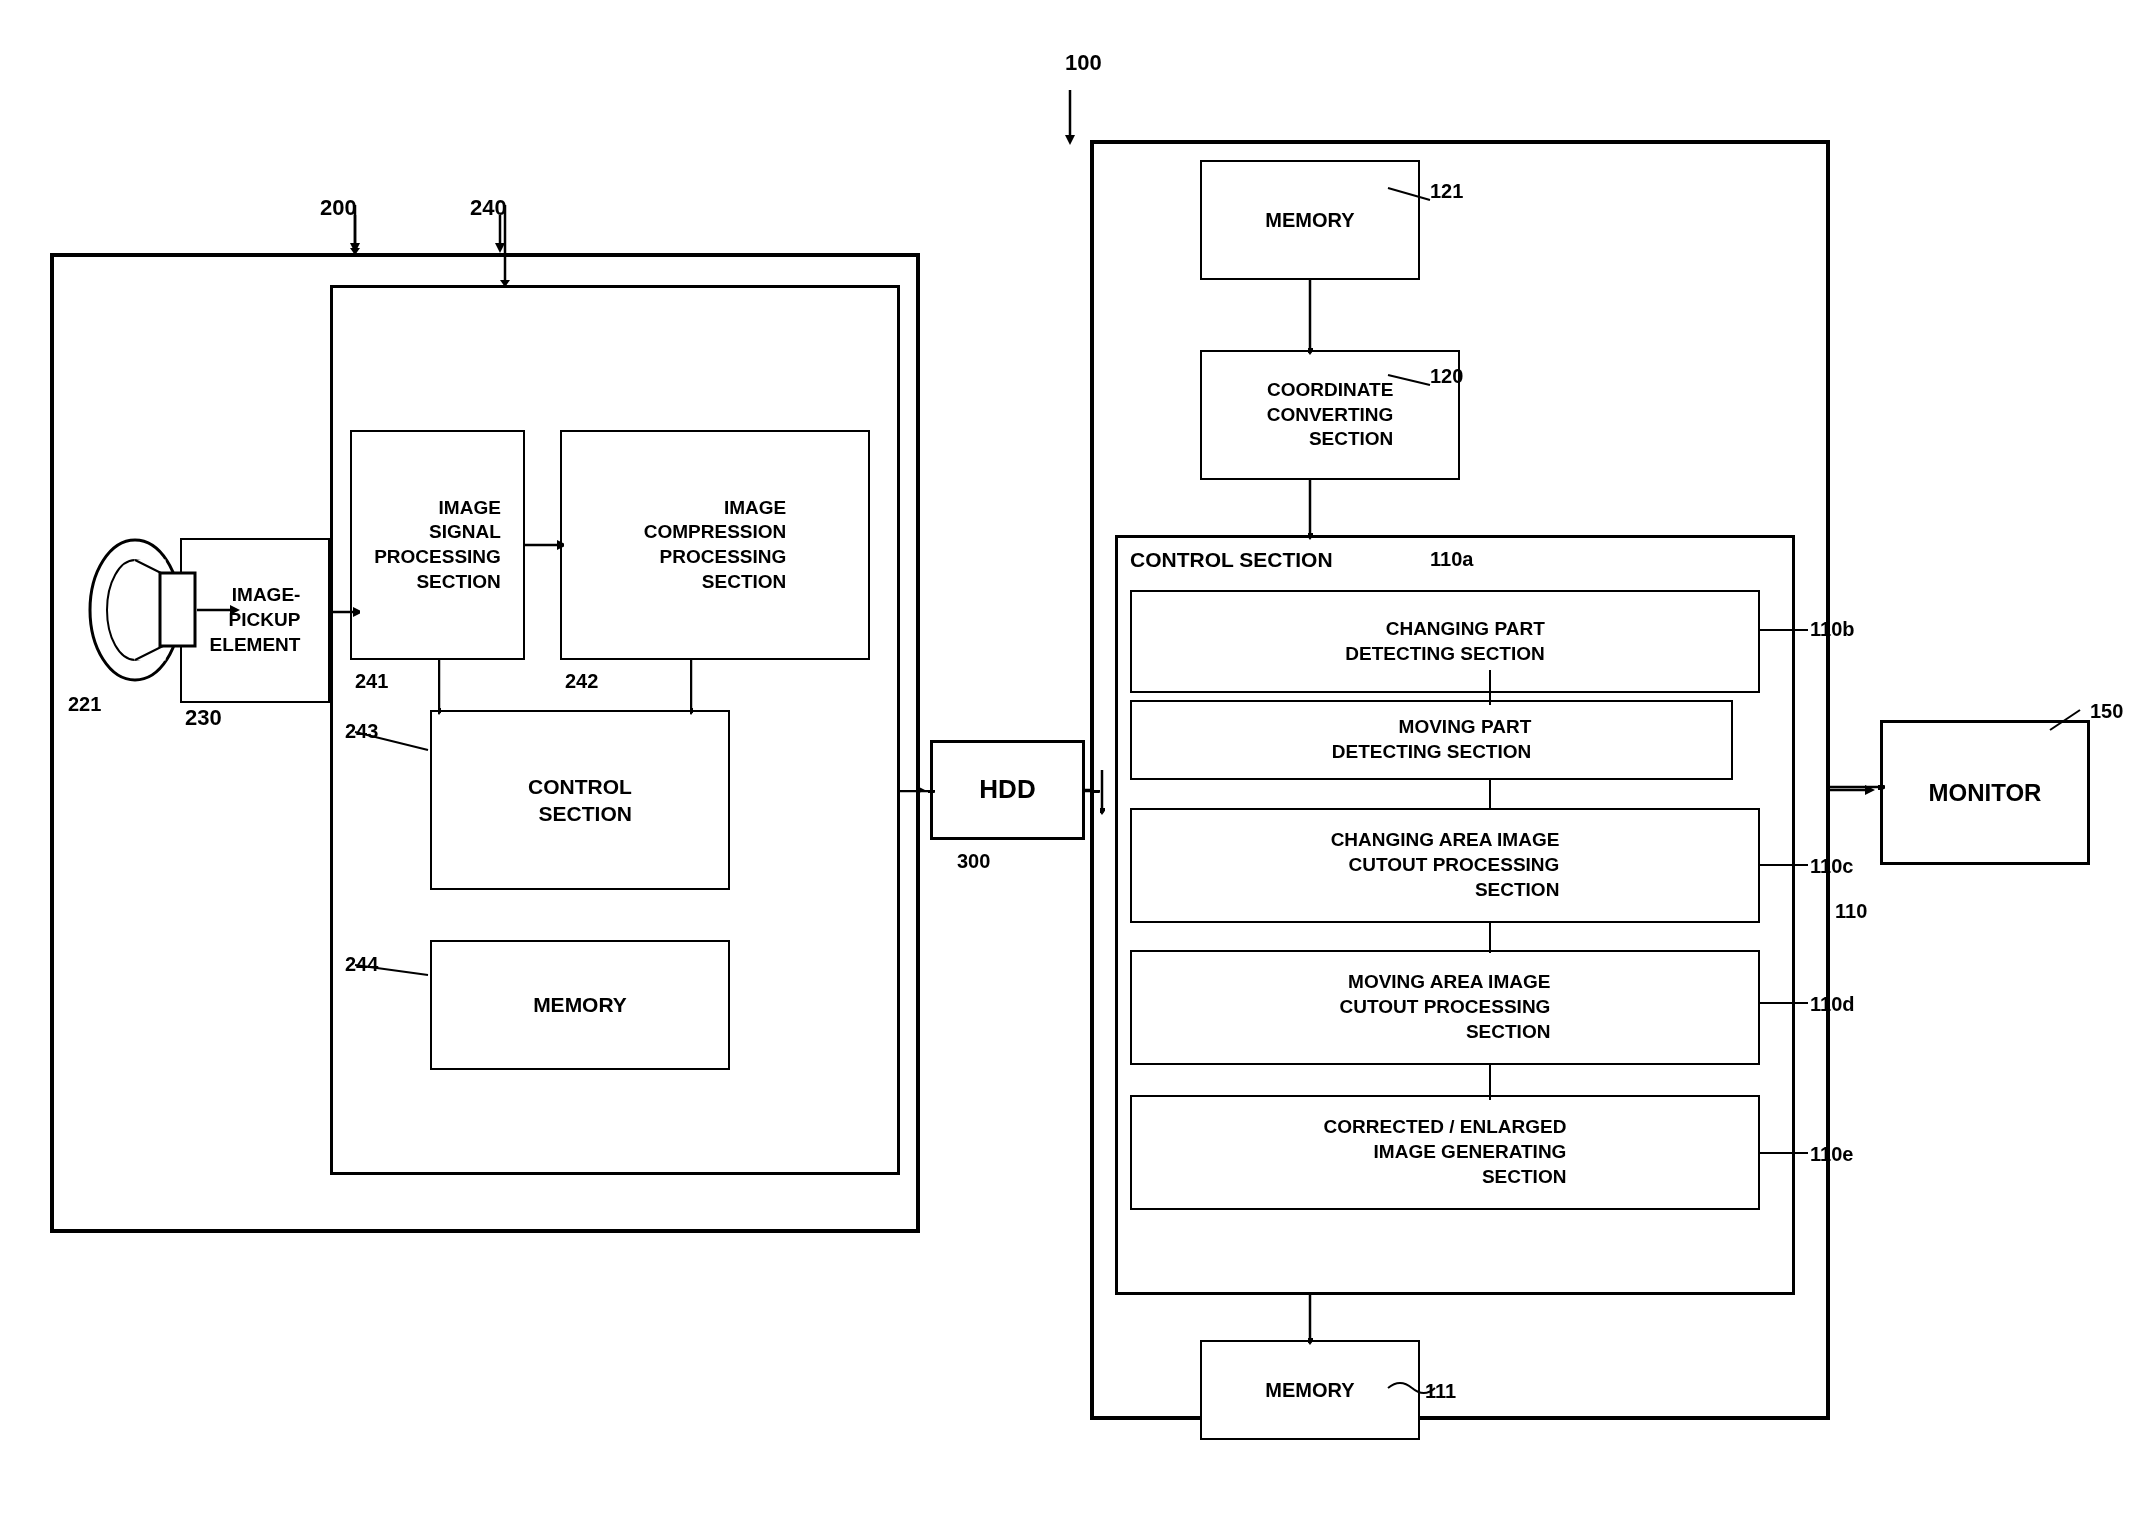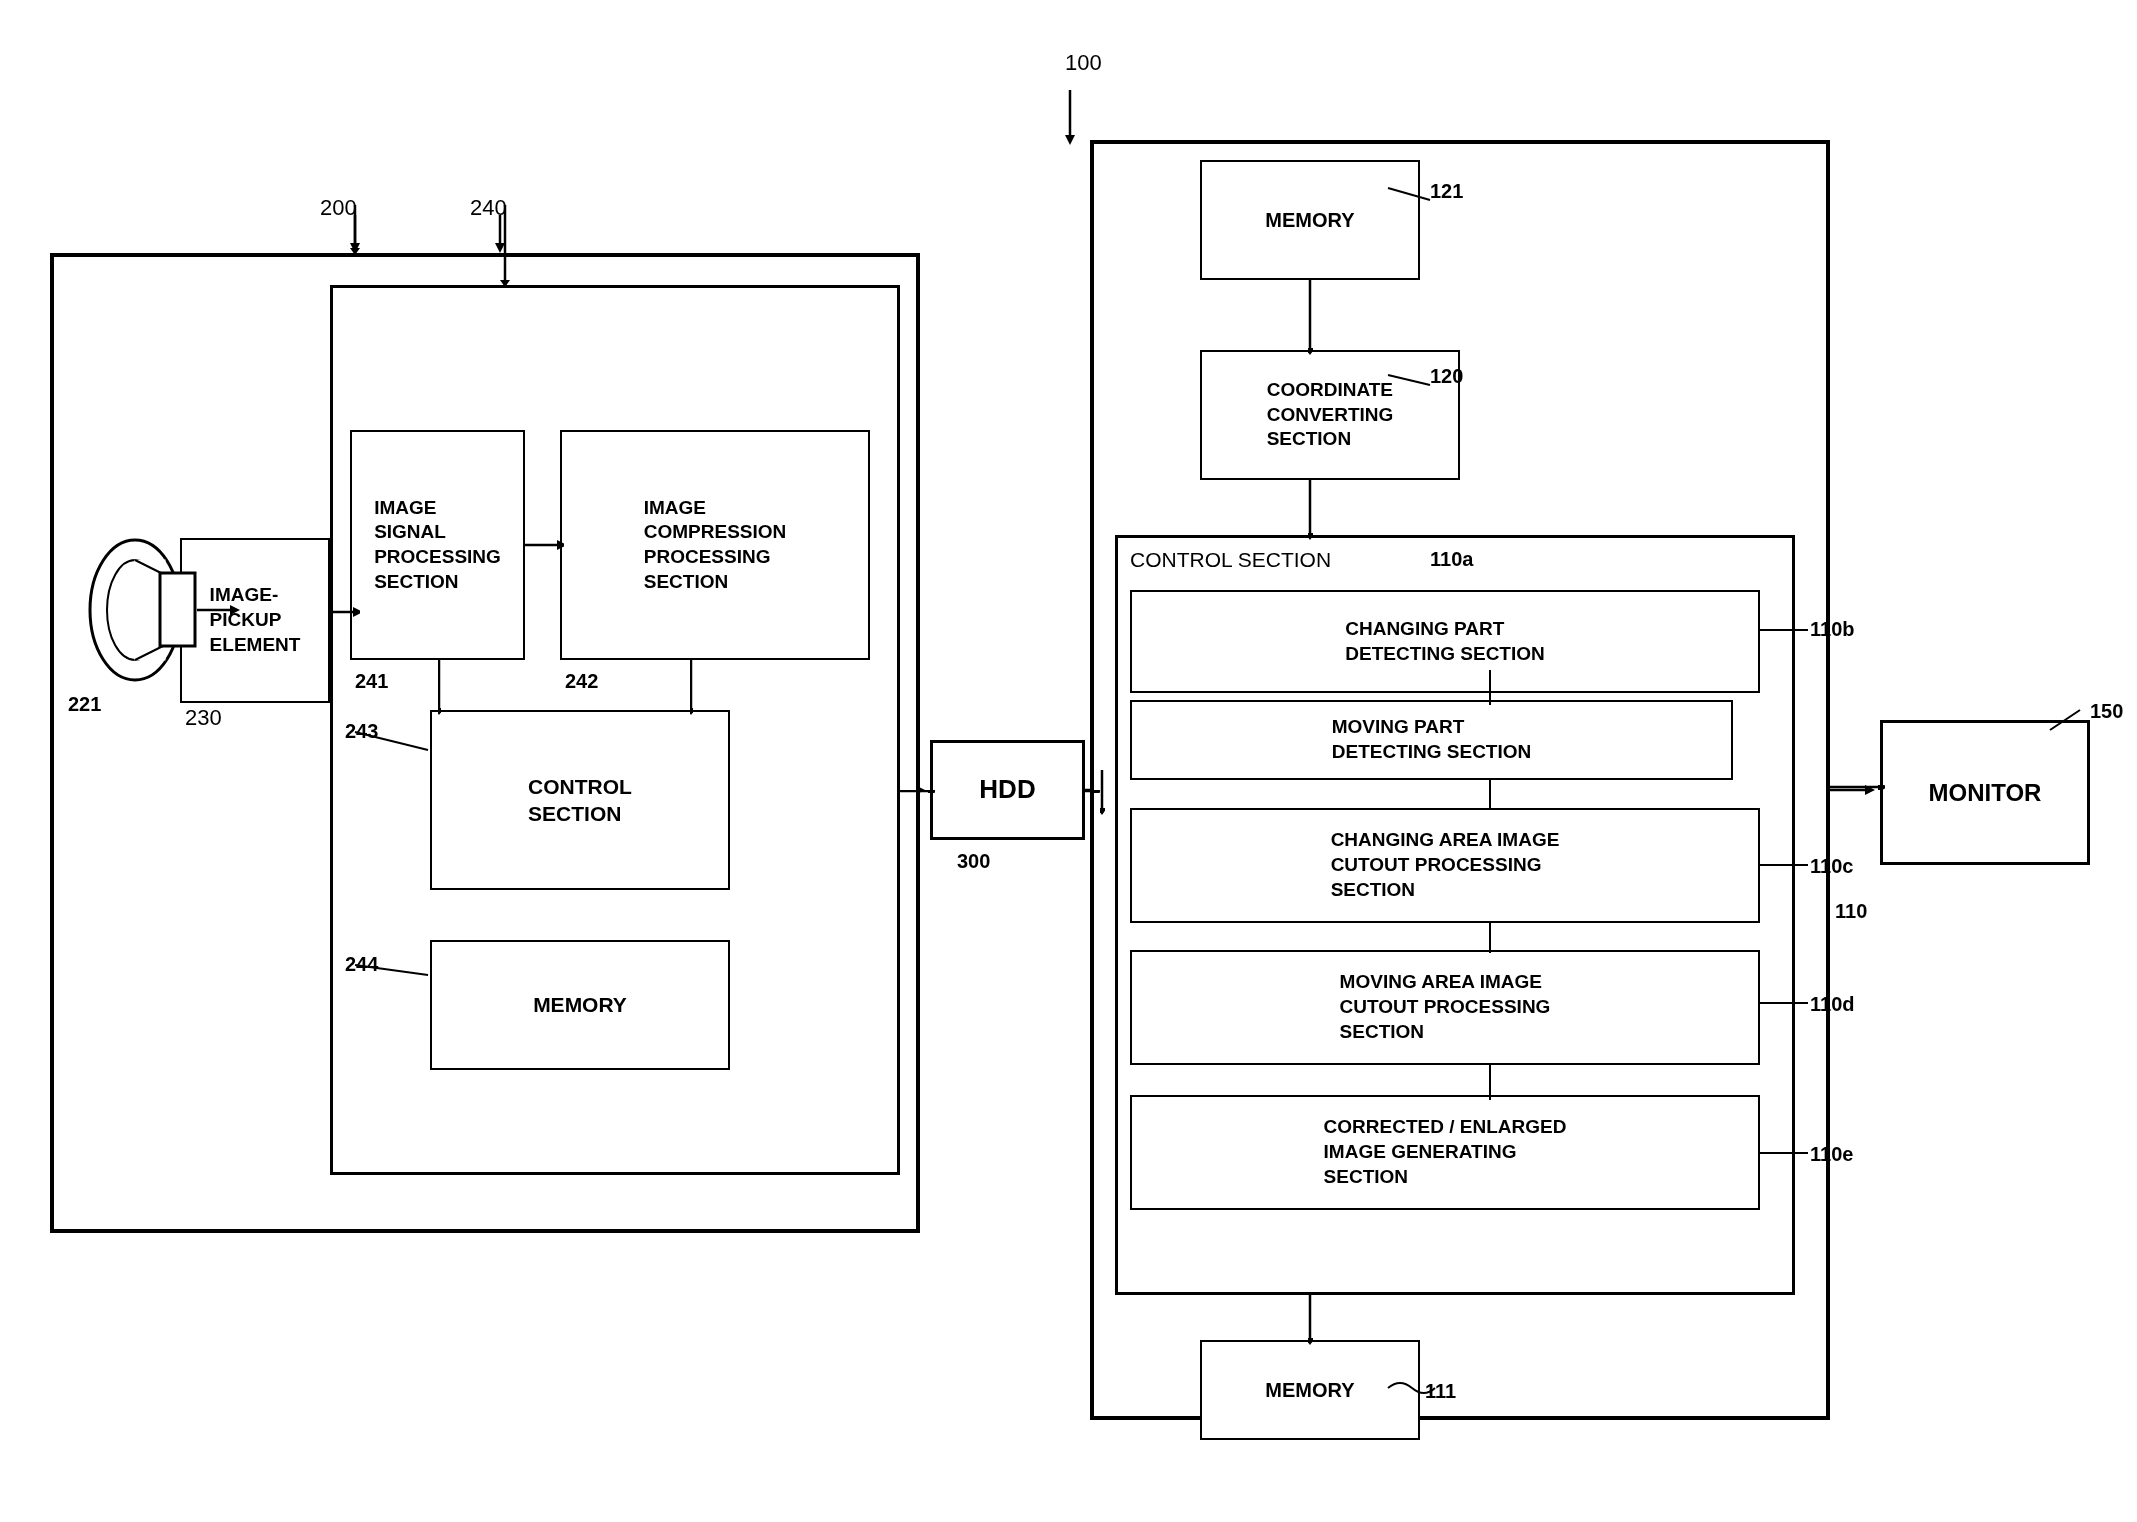--- a/index.html
+++ b/index.html
@@ -29,29 +29,29 @@
       font-weight: bold;
       line-height: 1.3;
     }
     .box-inner {
       position: absolute;
       border: 2px solid #000;
       background: #fff;
       display: flex;
       align-items: center;
       justify-content: center;
-      text-align: left;
+      text-align: right;
       font-size: 20px;
       font-weight: bold;
       line-height: 1.3;
     }
     .label {
       position: absolute;
       font-size: 22px;
-      font-weight: normal;
+      font-weight: bold;
       color: #000;
     }
     .label-small {
       position: absolute;
       font-size: 20px;
       font-weight: bold;
       color: #000;
     }
     
     svg.lines {

